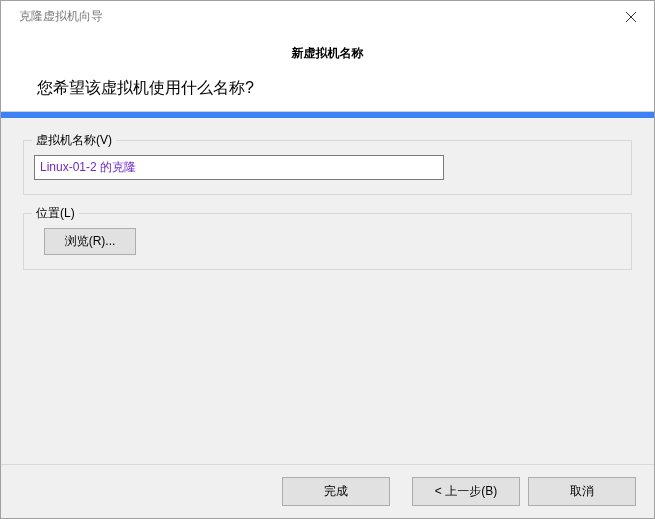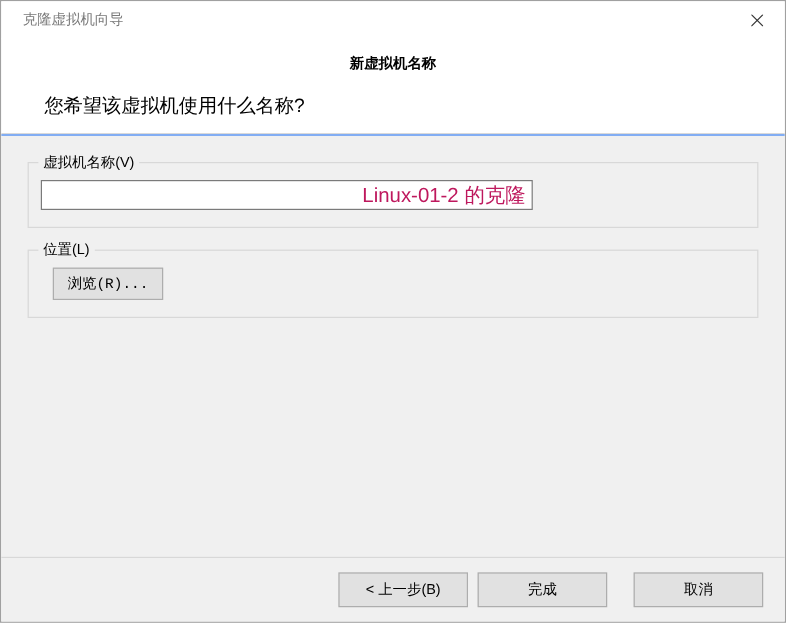--- a/index.html
+++ b/index.html
@@ -54,21 +54,21 @@
     .header-subtitle {
       color: #000;
       font-size: 16px;
       padding-left: 16px;
       margin-top: 16px;
     }
     .content-area {
       flex: 1;
       background: #f0f0f0;
       padding: 22px 22px;
-      border-top: 1px solid #3b82f6;
+      border-top: 6px solid #3b82f6;
     }
     .fieldset {
       border: 1px solid #d8d8d8;
       padding: 14px 10px 14px 10px;
       position: relative;
       background: #f0f0f0;
       margin-bottom: 18px;
     }
     .fieldset .legend {
       position: absolute;
@@ -79,41 +79,40 @@
       color: #000;
       font-size: 12px;
     }
     .text-input {
       width: 410px;
       height: 25px;
       border: 1px solid #7a7a7a;
       background: #ffffff;
       padding: 2px 5px;
       font-family: inherit;
-      font-size: 17px;
-      color: #be185d;
+      font-size: 12px;
+      color: #6d28d9;
       outline: none;
-      text-align: right;
     }
     .location-row {
       display: flex;
       align-items: center;
     }
     .location-row .text-input {
       width: 488px;
       overflow: hidden;
       white-space: nowrap;
     }
     .browse-btn {
       margin-left: 10px;
       height: 27px;
       width: 92px;
       background: #e1e1e1;
       border: 1px solid #adadad;
-      font-family: Liberation Mono, monospace;
+      font-family: Liberation Sans, sans-serif;
       font-size: 12px;
       color: #000;
       cursor: default;
     }
     .button-bar {
       border-top: 1px solid #d8d8d8;
       background: #f0f0f0;
       padding: 12px 18px;
       display: flex;
       justify-content: flex-end;
@@ -165,16 +164,16 @@
   <div class="fieldset">
     <span class="legend">位置(L)</span>
     <div class="location-row">
       <button class="browse-btn">浏览(R)...</button>
     </div>
   </div>
 
 </div>
 
 <div class="button-bar">
+  <button class="dlg-btn gap-after">完成</button>
   <button class="dlg-btn">&lt; 上一步(B)</button>
-  <button class="dlg-btn gap-after">完成</button>
   <button class="dlg-btn">取消</button>
 </div>
 
 </body></html>

